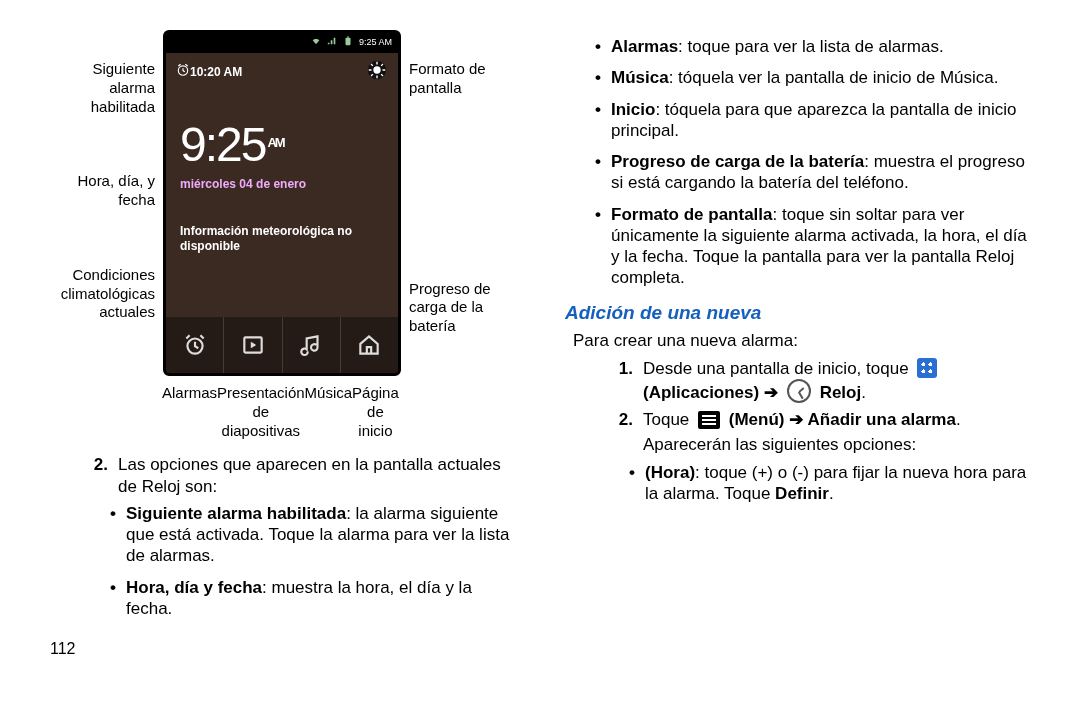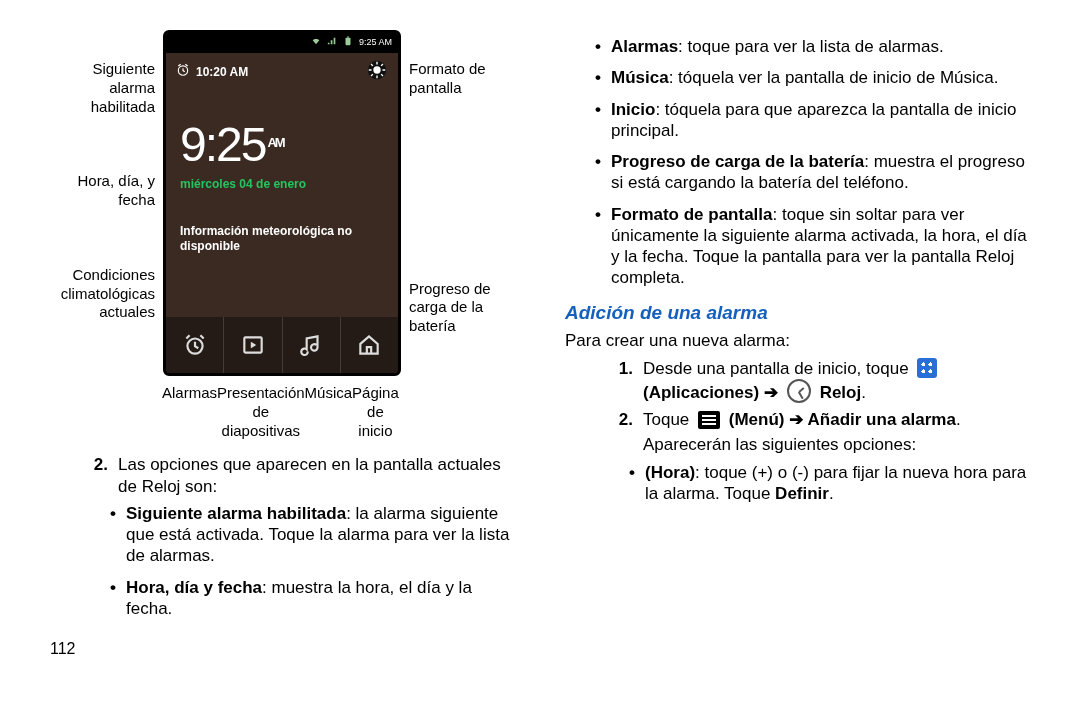--- a/index.html
+++ b/index.html
@@ -9,25 +9,25 @@
   
   .phone-block{display:flex;align-items:flex-start;gap:8px}
   .labels-left{width:105px;text-align:right;font-size:15px;padding-top:30px}
   .labels-left div{margin-bottom:56px}
   .labels-right{width:100px;font-size:15px;padding-top:30px}
   .labels-right .lbl-top{margin-bottom:182px}
   .phone{width:232px;height:340px;border:3px solid #000;border-radius:6px;background:#3a2a22;position:relative;overflow:hidden;color:#fff;font-family:Liberation Sans, sans-serif}
   .statusbar{height:20px;background:#000;display:flex;align-items:center;justify-content:flex-end;gap:6px;padding:0 6px;font-size:9px}
   .sb-icon{width:10px;height:10px;display:inline-block}
   .alarmrow{display:flex;align-items:center;justify-content:space-between;padding:6px 10px;font-size:12px;font-weight:bold}
-  .alarmrow .left{display:flex;align-items:center;gap:6px}
+  .alarmrow .left{display:flex;align-items:center;gap:0}
   .clock-big{padding:0 14px;margin-top:24px}
   .clock-big .time{font-size:48px;font-weight:300;letter-spacing:-2px}
   .clock-big .time .ampm{font-size:13px;font-weight:bold;vertical-align:14px;margin-left:2px}
-  .clock-big .date{font-size:12px;font-weight:bold;color:#22c55e;margin-top:2px}
+  .clock-big .date{font-size:12px;font-weight:bold;color:#f0abfc;margin-top:2px}
   .weather{padding:14px;font-size:12px;font-weight:bold;margin-top:18px}
   .batt{padding:0 14px;text-align:right;font-size:12px;font-weight:bold;margin-top:6px}
   .dock{position:absolute;bottom:0;left:0;right:0;height:56px;background:rgba(0,0,0,.35);display:flex}
   .dock .ditem{flex:1;border-right:1px solid rgba(255,255,255,.15);display:flex;align-items:center;justify-content:center}
   .dock .ditem:last-child{border-right:none}
   .dock svg{width:26px;height:26px;fill:none;stroke:#ddd;stroke-width:2}
   .dock-labels{display:flex;font-size:15px;text-align:center;margin-top:6px;width:232px;margin-left:112px}
   .dock-labels div{flex:1}
   
   .num-item{display:flex;gap:10px;margin:14px 0 6px 40px}
@@ -49,21 +49,21 @@
      radial-gradient(circle at 25% 25%,#fff 2px,transparent 2px),
      radial-gradient(circle at 75% 25%,#fff 2px,transparent 2px),
      radial-gradient(circle at 25% 75%,#fff 2px,transparent 2px),
      radial-gradient(circle at 75% 75%,#fff 2px,transparent 2px)}
   .icon-clock{display:inline-block;vertical-align:-5px;width:20px;height:20px;border:2px solid #555;border-radius:50%;position:relative;margin:0 4px}
   .icon-clock:before{content:"";position:absolute;left:50%;top:50%;width:6px;height:1.5px;background:#555;transform-origin:left;transform:rotate(-40deg)}
   .icon-clock:after{content:"";position:absolute;left:50%;top:50%;width:8px;height:1.5px;background:#555;transform-origin:left;transform:rotate(60deg)}
   .icon-menu{display:inline-block;vertical-align:-4px;width:22px;height:18px;background:#000;border-radius:2px;position:relative;margin:0 4px}
   .icon-menu:before{content:"";position:absolute;left:4px;right:4px;top:4px;height:2px;background:#fff;box-shadow:0 4px 0 #fff,0 8px 0 #fff}
   .arrow{font-weight:bold}
-  .intro{margin:6px 0 4px 0}
+  .intro{margin:6px 0 4px 8px}
 </style>
 </head>
 <body>
 
 <div class="page">
 
   <div class="col">
     <div class="phone-block">
       <div class="labels-left">
         <div>Siguiente alarma habilitada</div>
@@ -172,21 +172,21 @@
 
   <div class="col">
     <ul class="bul" style="margin-left:30px">
       <li><span class="b">Alarmas</span><span>: toque para ver la lista de alarmas.</span></li>
       <li><span class="b">Música</span><span>: tóquela ver la pantalla de inicio de Música.</span></li>
       <li><span class="b">Inicio</span><span>: tóquela para que aparezca la pantalla de inicio principal.</span></li>
       <li><span class="b">Progreso de carga de la batería</span><span>: muestra el progreso si está cargando la batería del teléfono.</span></li>
       <li><span class="b">Formato de pantalla</span><span>: toque sin soltar para ver únicamente la siguiente alarma activada, la hora, el día y la fecha. Toque la pantalla para ver la pantalla Reloj completa.</span></li>
     </ul>
 
-    <div class="h2">Adición de una alarma</div>
+    <div class="h2">Adición de una nueva</div>
     <div class="intro">Para crear una nueva alarma:</div>
 
     <div class="step">
       <div class="n">1.</div>
       <div class="body">
         <span>Desde una pantalla de inicio, toque </span>
         <span class="icon-apps"></span>
         <span class="b"> (Aplicaciones)</span>
         <span class="arrow"> ➔ </span>
         <span class="icon-clock"></span>

